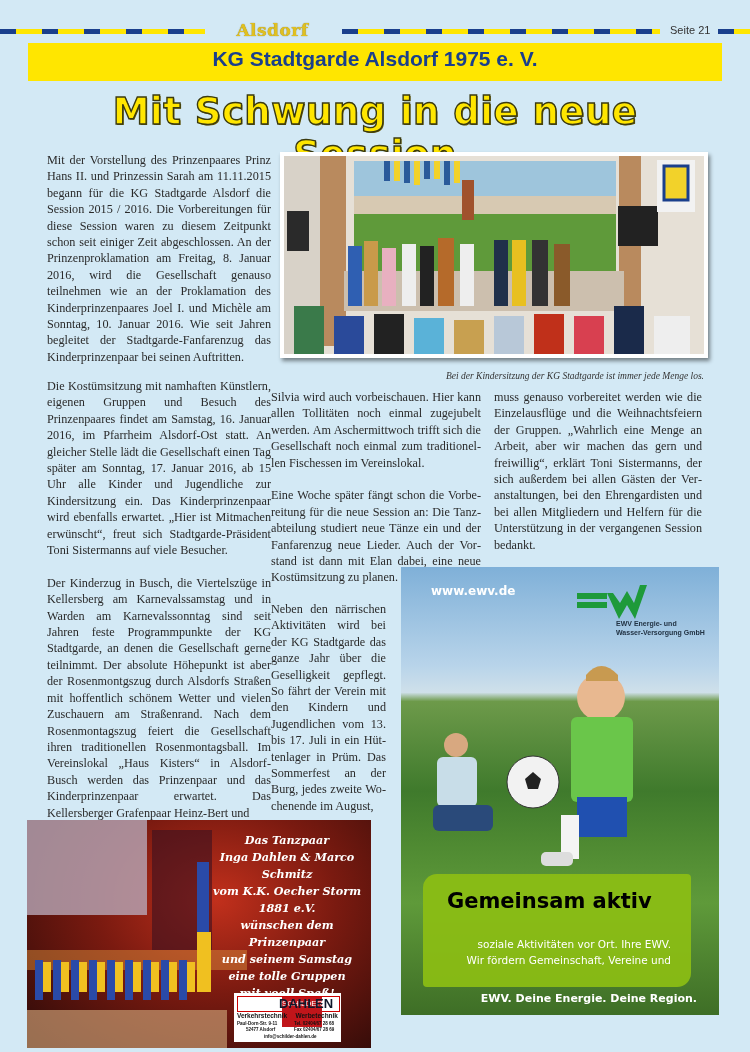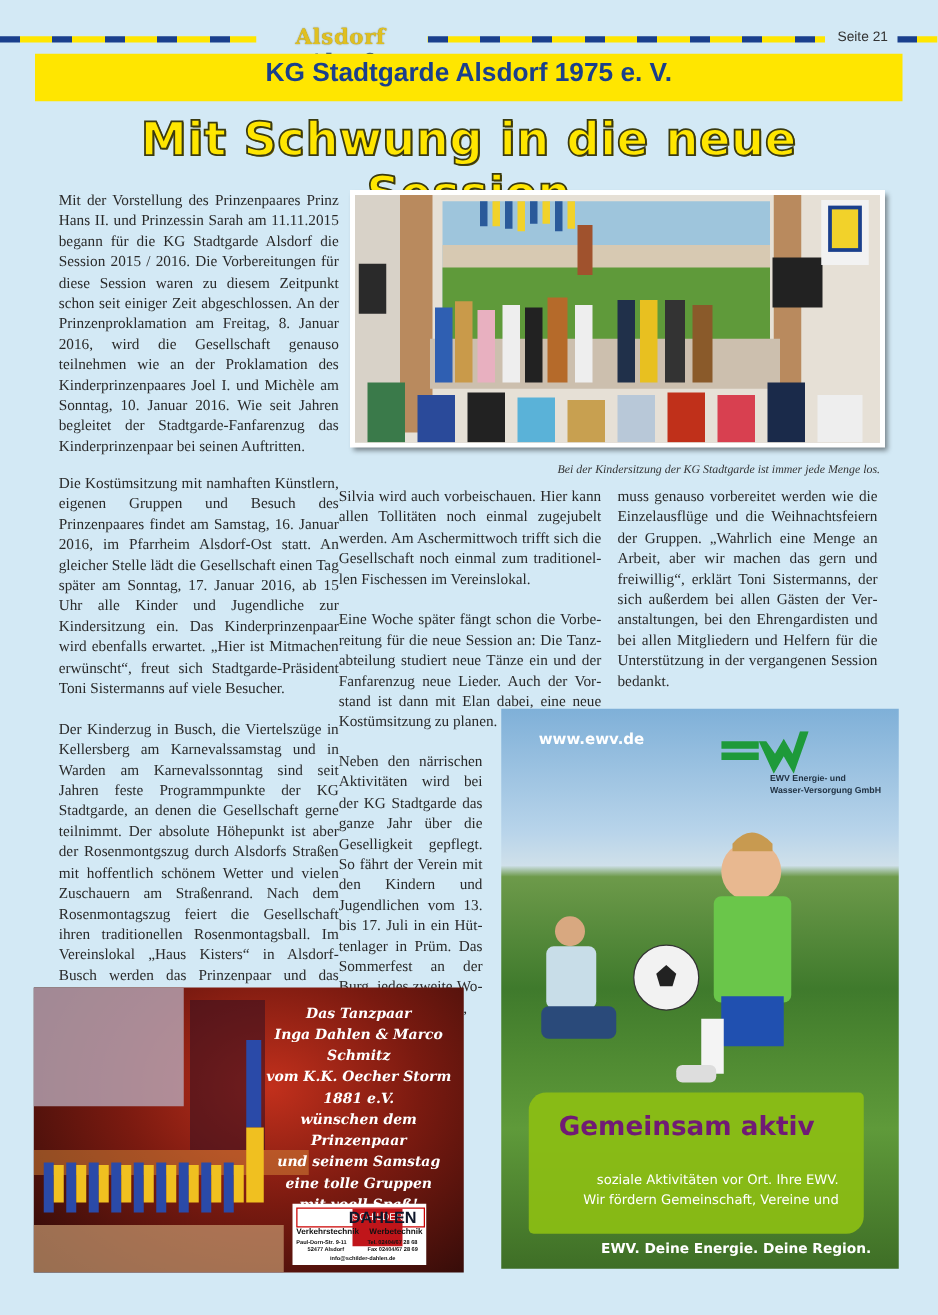--- a/index.html
+++ b/index.html
@@ -49,21 +49,21 @@
   }
   .photo {
     position:absolute; left:4px; top:4px; right:4px; bottom:4px; overflow:hidden;
     background: linear-gradient(180deg, #e8e2d8 0%, #d8cfc0 60%, #c9beb0 100%);
   }
   .caption {
     position:absolute; top:371px; left:300px; width:404px; text-align:right;
     font-style:italic; font-size:9.5px; color:#333;
   }
   .ad-left {
-    position:absolute; left:27px; top:790px; width:344px; height:228px; overflow:hidden;
+    position:absolute; left:27px; top:820px; width:344px; height:228px; overflow:hidden;
     background: radial-gradient(ellipse at 55% 35%, #c2301c 0%, #7a1a10 45%, #2a0a08 100%);
   }
   .ad-left .msg {
     position:absolute; left:185px; top:12px; width:150px; text-align:center;
     font-family:"DejaVu Serif", serif; font-style:italic; font-weight:bold;
     font-size:11.2px; line-height:17px; color:#fff;
   }
   .sd-card {
     position:absolute; left:207px; top:173px; width:107px; height:49px; background:#fff;
     font-family:"Liberation Sans", sans-serif; color:#111;
@@ -77,21 +77,21 @@
     position:absolute; left:401px; top:567px; width:318px; height:448px; overflow:hidden;
     background: linear-gradient(180deg, #7fb0d8 0%, #b8d4ea 22%, #cfe0ea 28%, #6d9a4a 30%, #3f7a2c 50%, #4f8a32 62%, #5f9a3a 75%, #3e6e26 100%);
   }
   .ewv-url { position:absolute; left:30px; top:17px; font-family:"DejaVu Sans", sans-serif; font-weight:bold; font-size:12px; color:#fff; }
   .ewv-logo { position:absolute; left:176px; top:18px; width:70px; height:34px; }
   .ewv-company { position:absolute; left:215px; top:52px; font-family:"Liberation Sans", sans-serif; font-size:7px; font-weight:bold; line-height:9px; color:#234; }
   .green-box {
     position:absolute; left:22px; top:307px; width:268px; height:113px;
     background:rgba(140,190,20,0.92); border-radius: 14px 4px 14px 4px;
   }
-  .green-box .h { position:absolute; left:24px; top:15px; font-family:"DejaVu Sans", sans-serif; font-weight:bold; font-size:21px; color:#701a75; }
+  .green-box .h { position:absolute; left:24px; top:15px; font-family:"DejaVu Sans", sans-serif; font-weight:bold; font-size:21px; color:#000000; }
   .green-box .t { position:absolute; right:20px; top:62px; text-align:right; font-family:"DejaVu Sans", sans-serif; font-size:10.5px; line-height:16px; color:#fff; }
   .ewv-slogan { position:absolute; right:22px; top:425px; font-family:"DejaVu Sans", sans-serif; font-weight:bold; font-size:11px; color:#fff; }
 </style>
 </head>
 <body>
 
 <div class="dash-line" style="left:0;width:205px;"></div>
 <div class="masthead">
   <span>Alsdorf</span>
   <span class="b">Alaaf</span>

